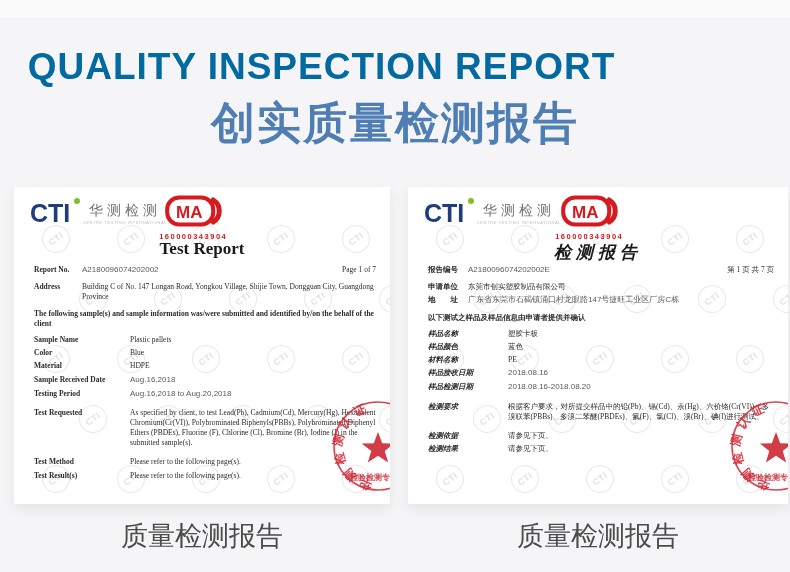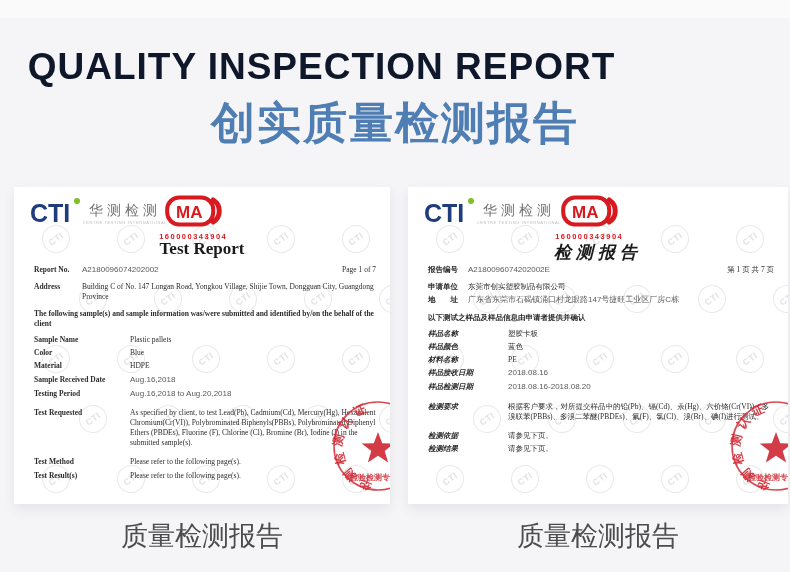--- a/index.html
+++ b/index.html
@@ -5,21 +5,21 @@
   html,body{margin:0;padding:0;}
   body{
     width:790px;height:572px;position:relative;overflow:hidden;
     background:#f5f5f7;
     font-family:"Liberation Sans",sans-serif;
   }
   .top-band{position:absolute;top:0;left:0;width:790px;height:18px;background:#fafafb;}
   
   .title-en{
     position:absolute;top:46px;left:0;width:643px;text-align:center;
-    font-size:37px;font-weight:800;letter-spacing:1px;color:#0f172a;
+    font-size:37px;font-weight:800;letter-spacing:1px;color:#0369a1;
   }
   .title-cn{
     position:absolute;top:94px;left:0;width:790px;text-align:center;
     font-size:44px;font-weight:700;color:#4e7eb3;letter-spacing:2px;
   }
   
   .cert{
     position:absolute;top:187px;height:317px;background:#ffffff;
     box-shadow:0 5px 12px rgba(0,0,0,0.07);overflow:hidden;
   }

